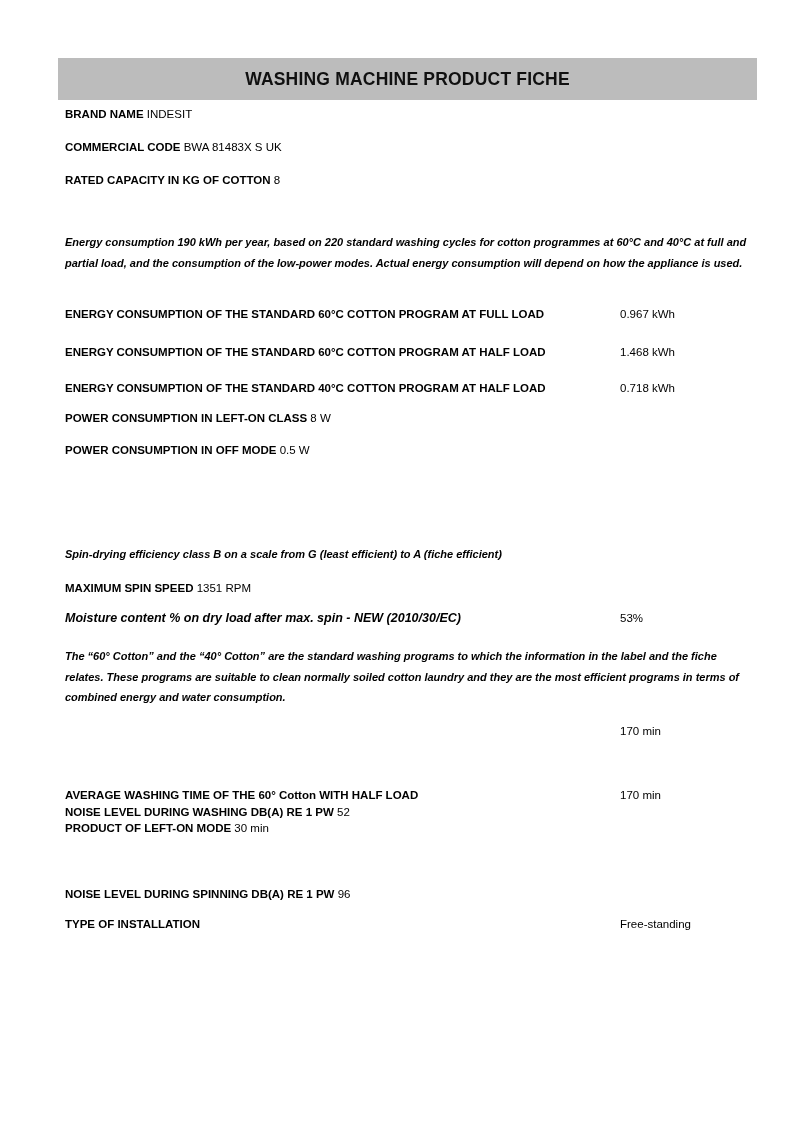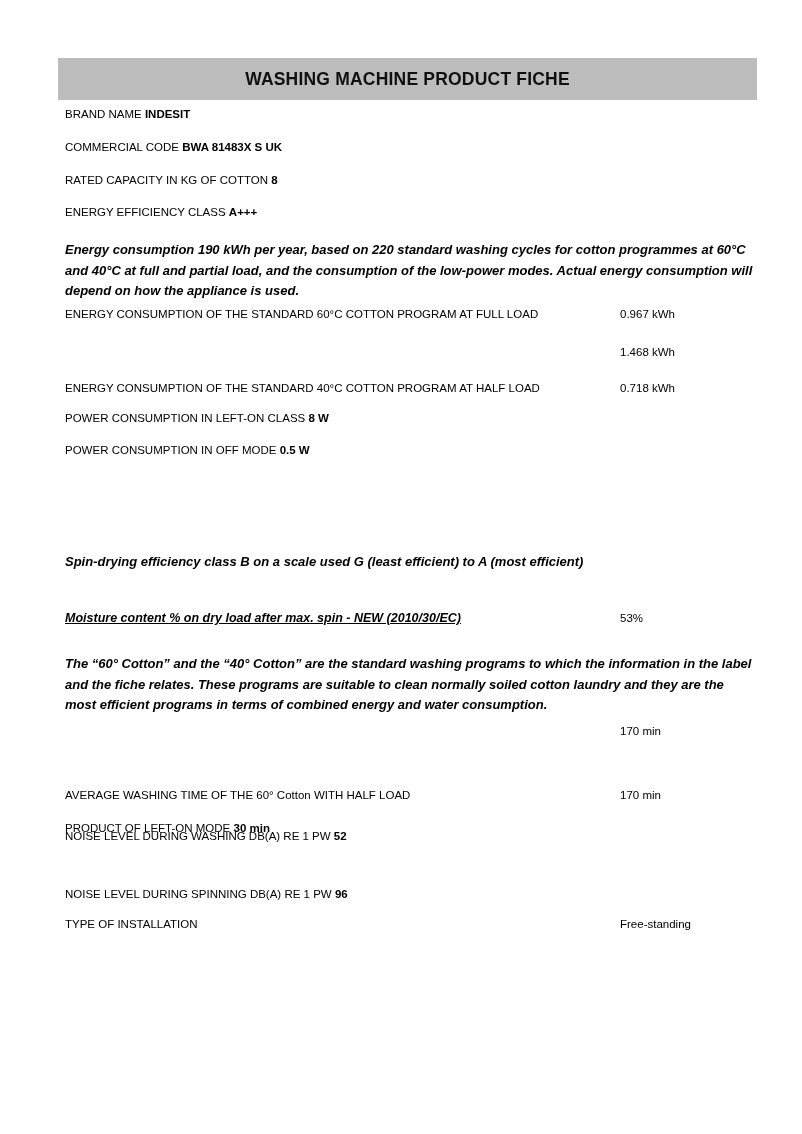--- a/index.html
+++ b/index.html
@@ -36,51 +36,49 @@
   }
   .row {
     position: absolute;
     left: 65px;
     width: 692px;
     font-size: 11.5px;
     line-height: 16px;
     white-space: nowrap;
   }
   .lbl {
-    font-weight: normal;
+    font-weight: bold;
     margin-top: 48px;
   }
   .lbl-italic {
     font-weight: bold;
     font-style: italic;
     font-size: 12.5px;
-    text-decoration: underline;
   }
   .val {
-    font-weight: bold;
+    font-weight: normal;
     text-align: center;
   }
   .val-right {
     position: absolute;
     left: 555px;
     top: 0;
     font-weight: normal;
     font-style: normal;
     font-size: 11.5px;
   }
   .para {
     position: absolute;
     left: 65px;
     width: 692px;
     font-weight: bold;
     font-style: italic;
-    font-size: 13px;
+    font-size: 11px;
     line-height: 20.5px;
     white-space: normal;
-    margin-top: 8px;
   }
 </style>
 </head>
 <body>
 
 <div class="page">
 
   <div class="header-bar">
     <div class="doc-title">WASHING MACHINE PRODUCT FICHE</div>
   </div>
@@ -93,54 +91,55 @@
   <div class="row" style="top:139px">
     <span class="lbl">COMMERCIAL CODE</span>
     <span class="val">BWA 81483X S UK</span>
   </div>
 
   <div class="row" style="top:172px">
     <span class="lbl">RATED CAPACITY IN KG OF COTTON</span>
     <span class="val">8</span>
   </div>
 
-  <div class="row" style="top:204px">
-    <span class="lbl">ENERGY EFFICIENCY CLASS</span>
-    <span class="val">A+++</span>
-  </div>
 
   <div class="para" style="top:232px">Energy consumption 190 kWh per year, based on 220 standard washing cycles for cotton programmes at 60°C and 40°C at full and partial load, and the consumption of the low-power modes. Actual energy consumption will depend on how the appliance is used.</div>
 
   <div class="row" style="top:306px">
     <span class="lbl">ENERGY CONSUMPTION OF THE STANDARD 60°C COTTON PROGRAM AT FULL LOAD</span>
     <span class="val-right">0.967 kWh</span>
   </div>
 
   <div class="row" style="top:344px">
+    <span class="lbl">ENERGY CONSUMPTION OF THE STANDARD 60°C COTTON PROGRAM AT HALF LOAD</span>
     <span class="val-right">1.468 kWh</span>
   </div>
 
   <div class="row" style="top:380px">
     <span class="lbl">ENERGY CONSUMPTION OF THE STANDARD 40°C COTTON PROGRAM AT HALF LOAD</span>
     <span class="val-right">0.718 kWh</span>
   </div>
 
   <div class="row" style="top:410px">
     <span class="lbl">POWER CONSUMPTION IN LEFT-ON CLASS</span>
     <span class="val">8 W</span>
   </div>
 
   <div class="row" style="top:442px">
     <span class="lbl">POWER CONSUMPTION IN OFF MODE</span>
     <span class="val">0.5 W</span>
   </div>
 
 
-  <div class="para" style="top:544px">Spin-drying efficiency class B on a scale used G (least efficient) to A (most efficient)</div>
+  <div class="para" style="top:544px">Spin-drying efficiency class B on a scale from G (least efficient) to A (fiche efficient)</div>
 
+  <div class="row" style="top:580px">
+    <span class="lbl">MAXIMUM SPIN SPEED</span>
+    <span class="val">1351 RPM</span>
+  </div>
 
   <div class="row" style="top:610px">
     <span class="lbl-italic">Moisture content % on dry load after max. spin - NEW (2010/30/EC)</span>
     <span class="val-right">53%</span>
   </div>
 
   <div class="para" style="top:646px">The “60° Cotton” and the “40° Cotton” are the standard washing programs to which the information in the label and the fiche relates. These programs are suitable to clean normally soiled cotton laundry and they are the most efficient programs in terms of combined energy and water consumption.</div>
 
   <div class="row" style="top:723px">
     <span class="val-right">170 min</span>
@@ -150,21 +149,21 @@
   <div class="row" style="top:787px">
     <span class="lbl">AVERAGE WASHING TIME OF THE 60° Cotton WITH HALF LOAD</span>
     <span class="val-right">170 min</span>
   </div>
 
   <div class="row" style="top:820px">
     <span class="lbl">PRODUCT OF LEFT-ON MODE</span>
     <span class="val">30 min</span>
   </div>
 
-  <div class="row" style="top:828px">
+  <div class="row" style="top:804px">
     <span class="lbl">NOISE LEVEL DURING WASHING DB(A) RE 1 PW</span>
     <span class="val">52</span>
   </div>
 
   <div class="row" style="top:886px">
     <span class="lbl">NOISE LEVEL DURING SPINNING DB(A) RE 1 PW</span>
     <span class="val">96</span>
   </div>
 
   <div class="row" style="top:916px">

